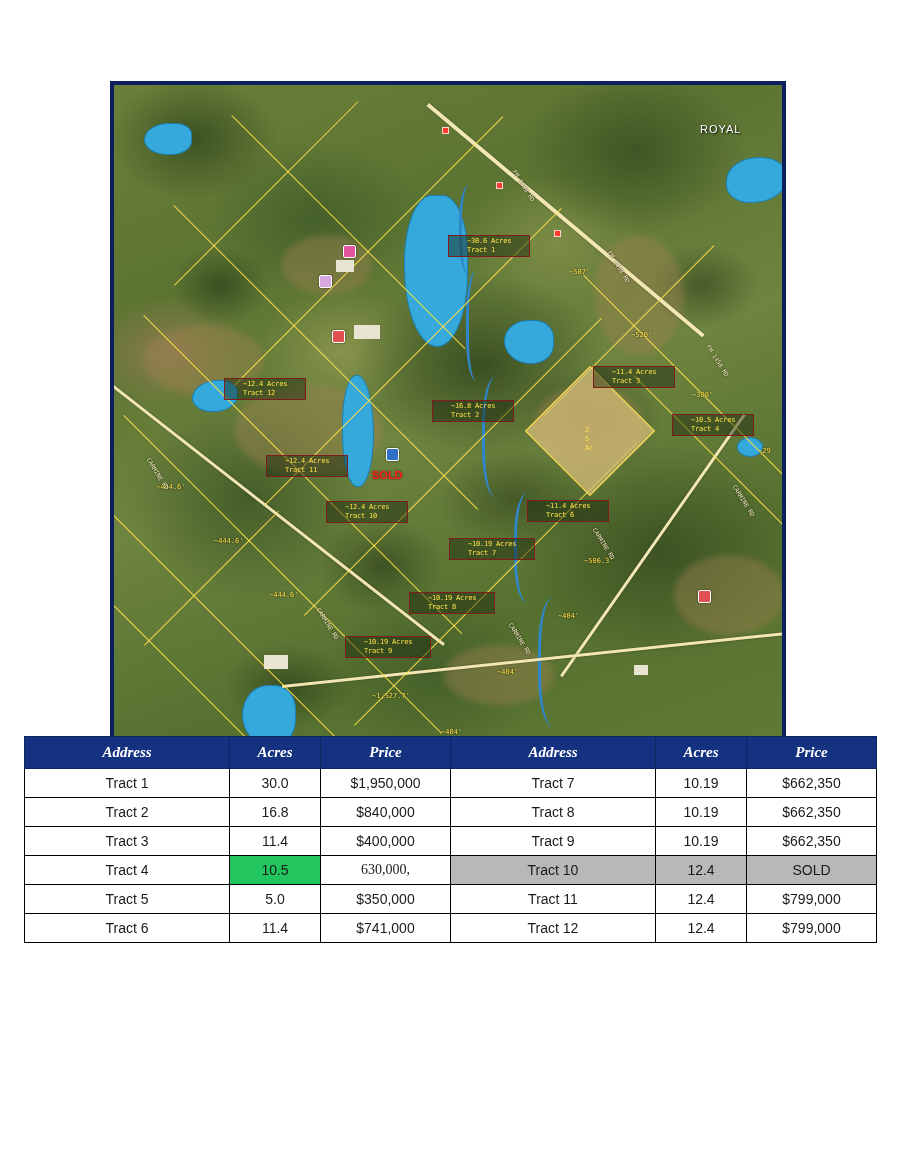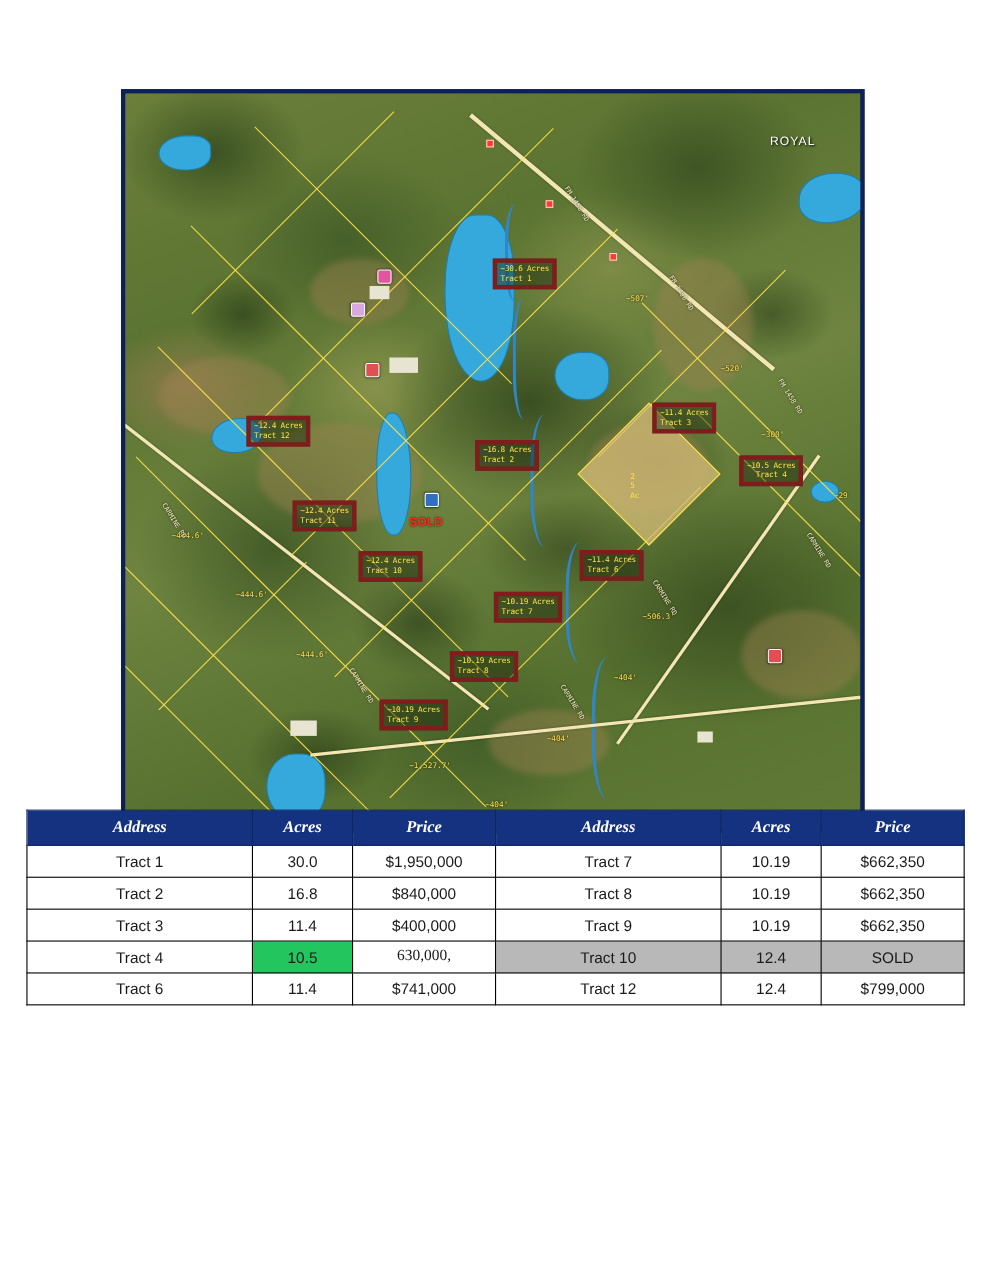--- a/index.html
+++ b/index.html
@@ -89,27 +89,27 @@
   }
   .road-main {
     position: absolute;
     background: #f2e6b2;
     transform-origin: 0 0;
     box-shadow: 0 0 2px rgba(0,0,0,.4);
   }
 
   .label-box {
     position: absolute;
-    border: 4px solid #7f1d1d;
+    border: 1px solid #7f1d1d;
     background: rgba(25,35,12,.45);
     color: #ffe24a;
     font-family: "DejaVu Sans Mono", monospace;
     font-size: 7px;
     line-height: 1.25;
-    padding: 1px 3px;
+    padding: 1px 18px;
     white-space: pre;
     letter-spacing: -0.2px;
   }
   .dist-label {
     position: absolute;
     color: #ffe24a;
     font-family: "DejaVu Sans Mono", monospace;
     font-size: 7px;
     white-space: nowrap;
     text-shadow: 0 0 2px #000;
@@ -278,42 +278,42 @@
     <div class="city-label" style="left:586px;top:38px;">ROYAL</div>
 
     <div class="sold-label" style="left:258px;top:384px;">SOLD</div>
 
     <div class="label-box" style="left:334px;top:150px;">~30.6 Acres
 Tract 1</div>
     <div class="label-box" style="left:318px;top:315px;">~16.8 Acres
 Tract 2</div>
     <div class="label-box" style="left:479px;top:281px;">~11.4 Acres
 Tract 3</div>
-    <div class="label-box" style="left:558px;top:329px;text-align:center;">~10.5 Acres
+    <div class="label-box" style="left:558px;top:329px;">~10.5 Acres
 Tract 4</div>
     <div class="label-box" style="left:413px;top:415px;">~11.4 Acres
 Tract 6</div>
     <div class="label-box" style="left:335px;top:453px;">~10.19 Acres
 Tract 7</div>
     <div class="label-box" style="left:295px;top:507px;">~10.19 Acres
 Tract 8</div>
     <div class="label-box" style="left:231px;top:551px;">~10.19 Acres
 Tract 9</div>
     <div class="label-box" style="left:212px;top:416px;">~12.4 Acres
 Tract 10</div>
     <div class="label-box" style="left:152px;top:370px;">~12.4 Acres
 Tract 11</div>
     <div class="label-box" style="left:110px;top:293px;">~12.4 Acres
 Tract 12</div>
     <div class="label-box" style="left:452px;top:339px;border-color:transparent;background:transparent;">2
 5
 Ac</div>
 
     <div class="dist-label" style="left:455px;top:183px;">~507'</div>
-    <div class="dist-label" style="left:541px;top:246px;">~520'</div>
+    <div class="dist-label" style="left:517px;top:246px;">~520'</div>
     <div class="dist-label" style="left:578px;top:306px;">~300'</div>
     <div class="dist-label" style="left:644px;top:362px;">~29</div>
     <div class="dist-label" style="left:470px;top:472px;">~506.3'</div>
     <div class="dist-label" style="left:444px;top:527px;">~404'</div>
     <div class="dist-label" style="left:383px;top:583px;">~404'</div>
     <div class="dist-label" style="left:327px;top:643px;">~404'</div>
     <div class="dist-label" style="left:258px;top:607px;">~1,527.7'</div>
     <div class="dist-label" style="left:155px;top:506px;">~444.6'</div>
     <div class="dist-label" style="left:100px;top:452px;">~444.6'</div>
     <div class="dist-label" style="left:42px;top:398px;">~444.6'</div>
@@ -377,20 +377,28 @@
       </tr>
       <tr class="sold-row">
         <td style="background:#ffffff;">Tract 4</td>
         <td style="background:#22c55e;">10.5</td>
         <td style="background:#ffffff;font-family:Liberation Serif, serif;">630,000,</td>
         <td>Tract 10</td>
         <td>12.4</td>
         <td>SOLD</td>
       </tr>
       <tr>
+        <td>Tract 5</td>
+        <td>5.0</td>
+        <td>$350,000</td>
+        <td>Tract 11</td>
+        <td>12.4</td>
+        <td>$799,000</td>
+      </tr>
+      <tr>
         <td>Tract 6</td>
         <td>11.4</td>
         <td>$741,000</td>
         <td>Tract 12</td>
         <td>12.4</td>
         <td>$799,000</td>
       </tr>
     </tbody>
   </table>
 </div>

